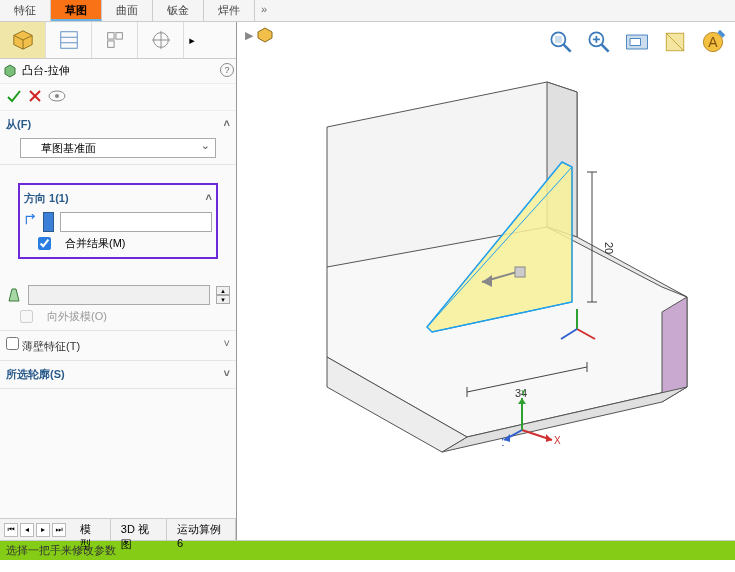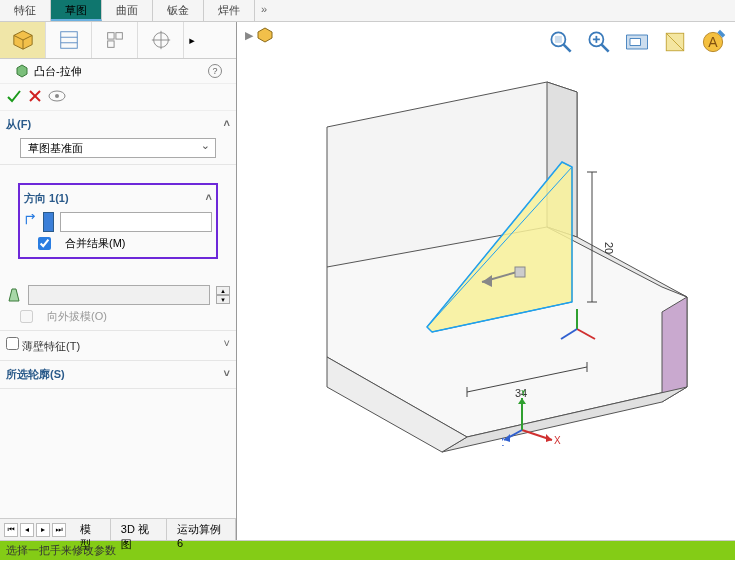--- a/index.html
+++ b/index.html
@@ -1,45 +1,45 @@
 <!DOCTYPE html>
 <html><head>
 <meta charset="utf-8">
 <style>
 * { box-sizing: border-box; margin: 0; padding: 0; font-family: "Microsoft YaHei", Arial, sans-serif; }
 body { background: #fff; font-size: 11px; width: 735px; height: 572px; overflow: hidden; position: relative; }
 
 
 .tabbar { display: flex; height: 22px; border-bottom: 1px solid #ccc; background: #f5f5f5; }
 .tab { padding: 3px 14px; border-right: 1px solid #ccc; color: #444; cursor: pointer; }
-.tab.active { background: #0f766e; border-bottom: 2px solid #6ab0e0; color: #000; }
+.tab.active { background: #f97316; border-bottom: 2px solid #6ab0e0; color: #000; font-weight: bold; }
 .overflow-ind { padding: 3px 6px; color: #666; }
 
 
 .split { display: flex; height: 518px; }
 .left { width: 237px; border-right: 1px solid #999; background: #fafafa; display: flex; flex-direction: column; }
 .right { flex: 1; position: relative; background: #fff; }
 
 
 .icons-row { display: flex; border-bottom: 1px solid #ccc; }
 .icons-row .ico { width: 46px; height: 36px; display: flex; align-items: center; justify-content: center; border-right: 1px solid #ddd; }
 .icons-row .ico.active { background: #f0e6a8; }
 .icons-row .ico svg { width: 22px; height: 22px; }
 .arrow-small { width: 16px; display:flex; align-items:center; justify-content:center; }
 
-.feat-title { display: flex; align-items: center; padding: 4px 14px; border-bottom: 1px solid #eee; }
+.feat-title { display: flex; padding: 4px 2px; border-bottom: 1px solid #eee; }
 .feat-title .cube { width: 16px; height: 16px; margin-right: 4px; }
 .help-circle { margin-left: auto; width: 14px; height: 14px; border: 1px solid #888; border-radius: 50%; font-size: 9px; text-align: center; line-height: 12px; color: #666; }
 
 .accept-row { display: flex; align-items: center; gap: 6px; padding: 4px 6px; border-bottom: 1px solid #eee; }
 
 .section { padding: 4px 6px; border-bottom: 1px solid #e5e5e5; }
 .sec-head { display: flex; align-items: flex-start; justify-content: space-between; color: #2a5a8a; font-weight: bold; padding: 2px 0; }
 .sec-head .chev { color: #666; }
-.dropdown { width: 100%; height: 20px; border: 1px solid #aaa; background: #fff; padding: 0 7px; font-size: 11px; appearance: none; position: relative; }
+.dropdown { width: 100%; height: 20px; border: 1px solid #aaa; background: #fff; padding: 0 20px; font-size: 11px; appearance: none; position: relative; }
 .dd-wrap { position: relative; margin: 4px 14px 2px 14px; }
 .dd-wrap::after { content: '⌄'; position: absolute; right: 6px; top: 1px; pointer-events: none; color: #555; }
 
 .red-box { border: 2px solid #6d28d9; margin: 18px; padding: 4px; }
 .inline-row { display: flex; align-items: center; gap: 6px; margin: 4px 0; }
 .num-input { flex: 1; height: 20px; border: 1px solid #aaa; padding: 0 4px; font-size: 11px; }
 .blue-rect { width: 14px; height: 20px; background: #3b7fd8; border: 1px solid #2a5a8a; }
 .chk { margin: 4px 0 2px 14px; display: flex; align-items: center; gap: 14px; }
 .chk input { accent-color: #2a7de1; }
 .spin { width: 14px; display: flex; flex-direction: column; }

